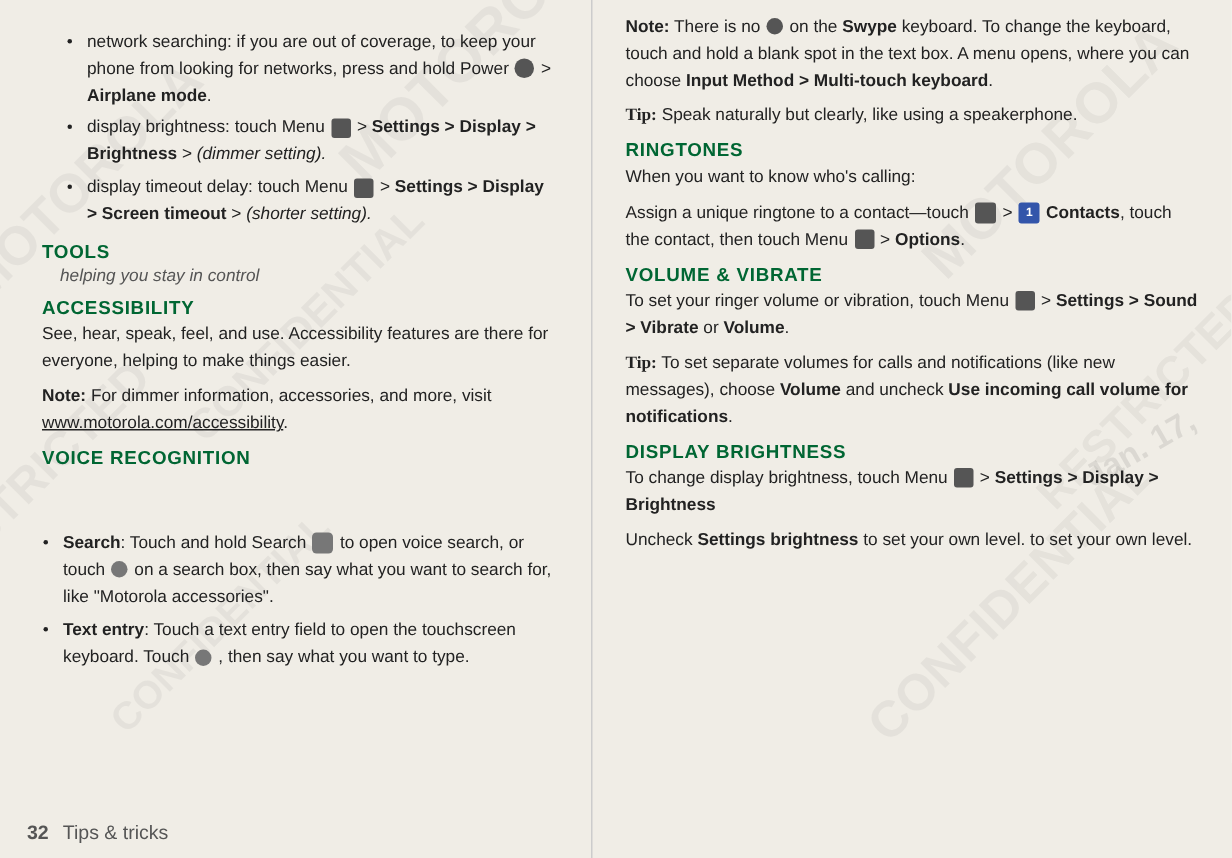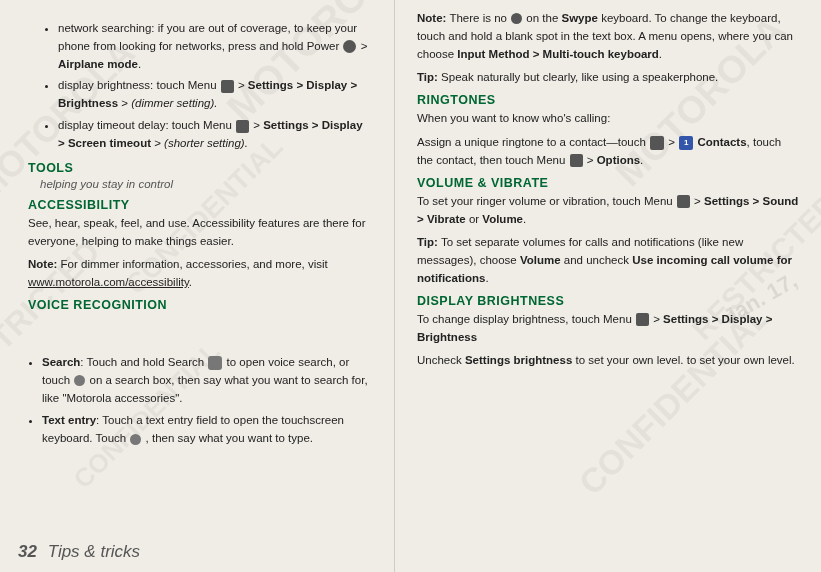--- a/index.html
+++ b/index.html
@@ -86,20 +86,21 @@
     .italic { font-style: italic; }
 
     .note-label {
       font-weight: bold;
       font-size: 11.5px;
     }
 
     .tip-label {
       font-weight: bold;
       font-size: 11.5px;
+      font-family: Liberation Serif, serif;
     }
 
     .bullet-list {
       list-style: disc;
       margin-left: 30px;
       margin-bottom: 8px;
     }
 
     .bullet-list li {
       font-size: 11.5px;
@@ -109,24 +110,23 @@
 
     .underline {
       text-decoration: underline;
     }
 
     
     .page-footer {
       position: absolute;
       bottom: 10px;
       left: 18px;
-      font-size: 17px;
+      font-size: 13px;
       color: #555;
       z-index: 2;
-      font-style: italic;
     }
 
     .footer-number {
       font-weight: bold;
       margin-right: 6px;
     }
 
     
     .sub-bullet-list {
       list-style: disc;

